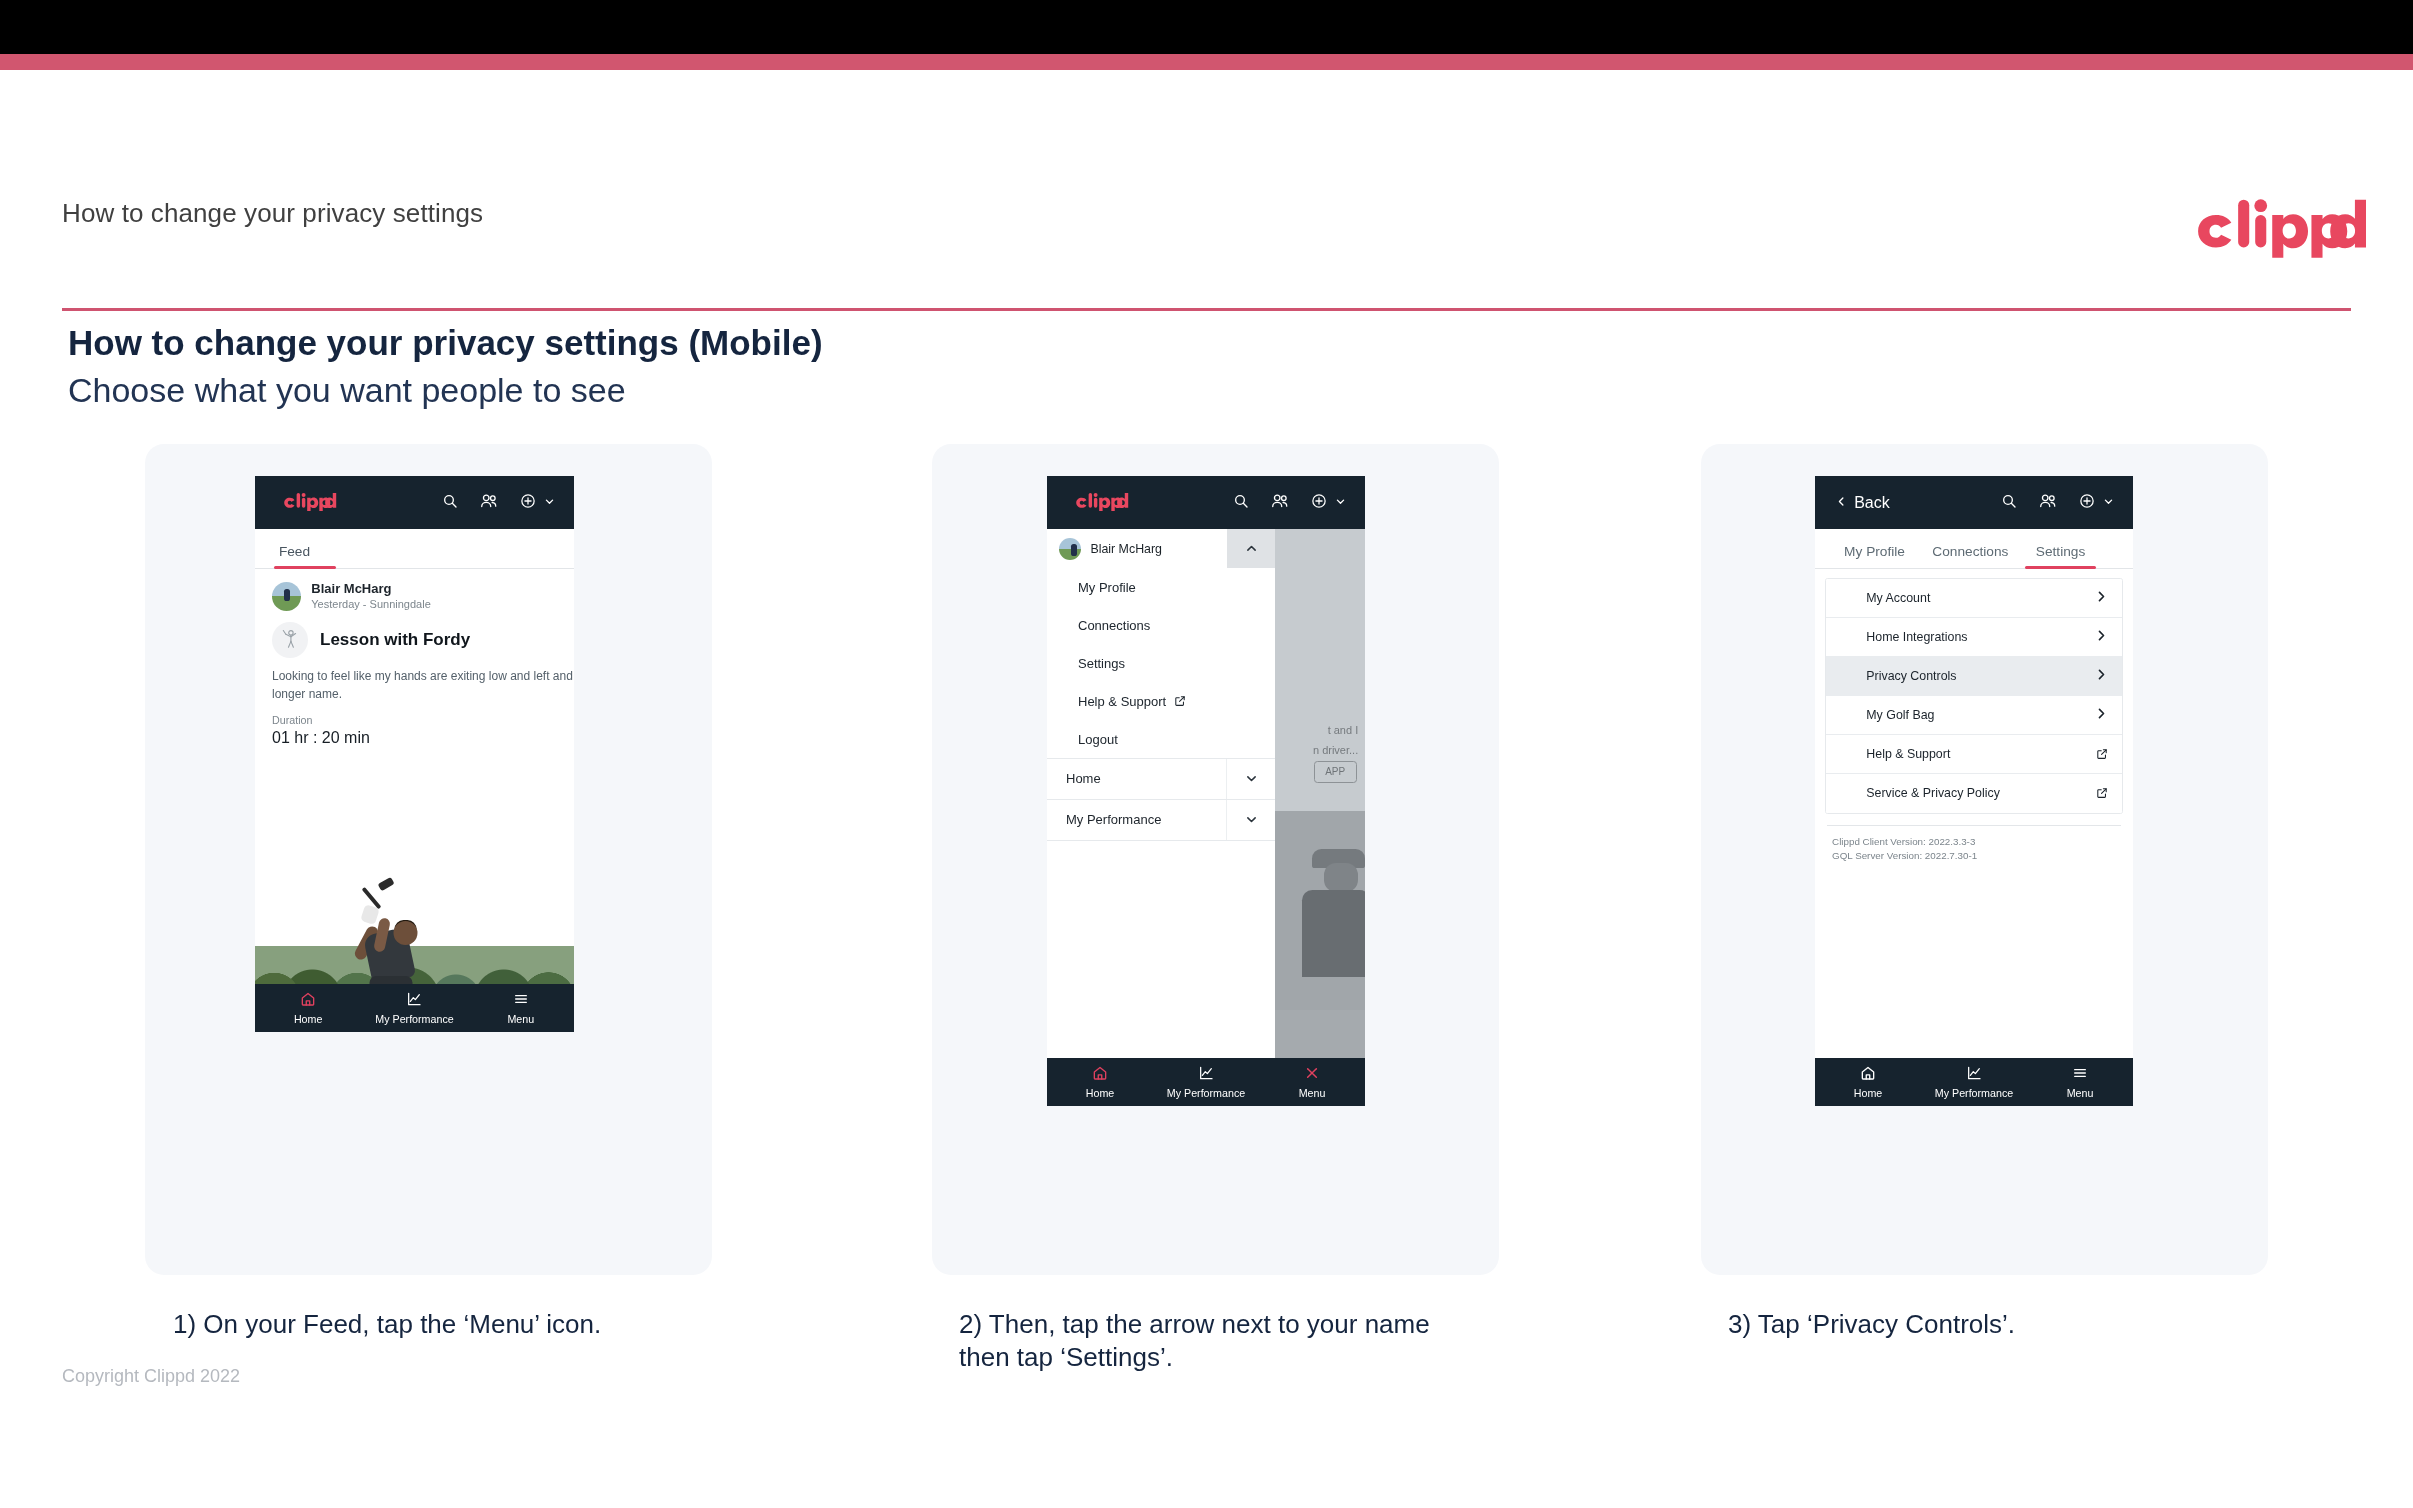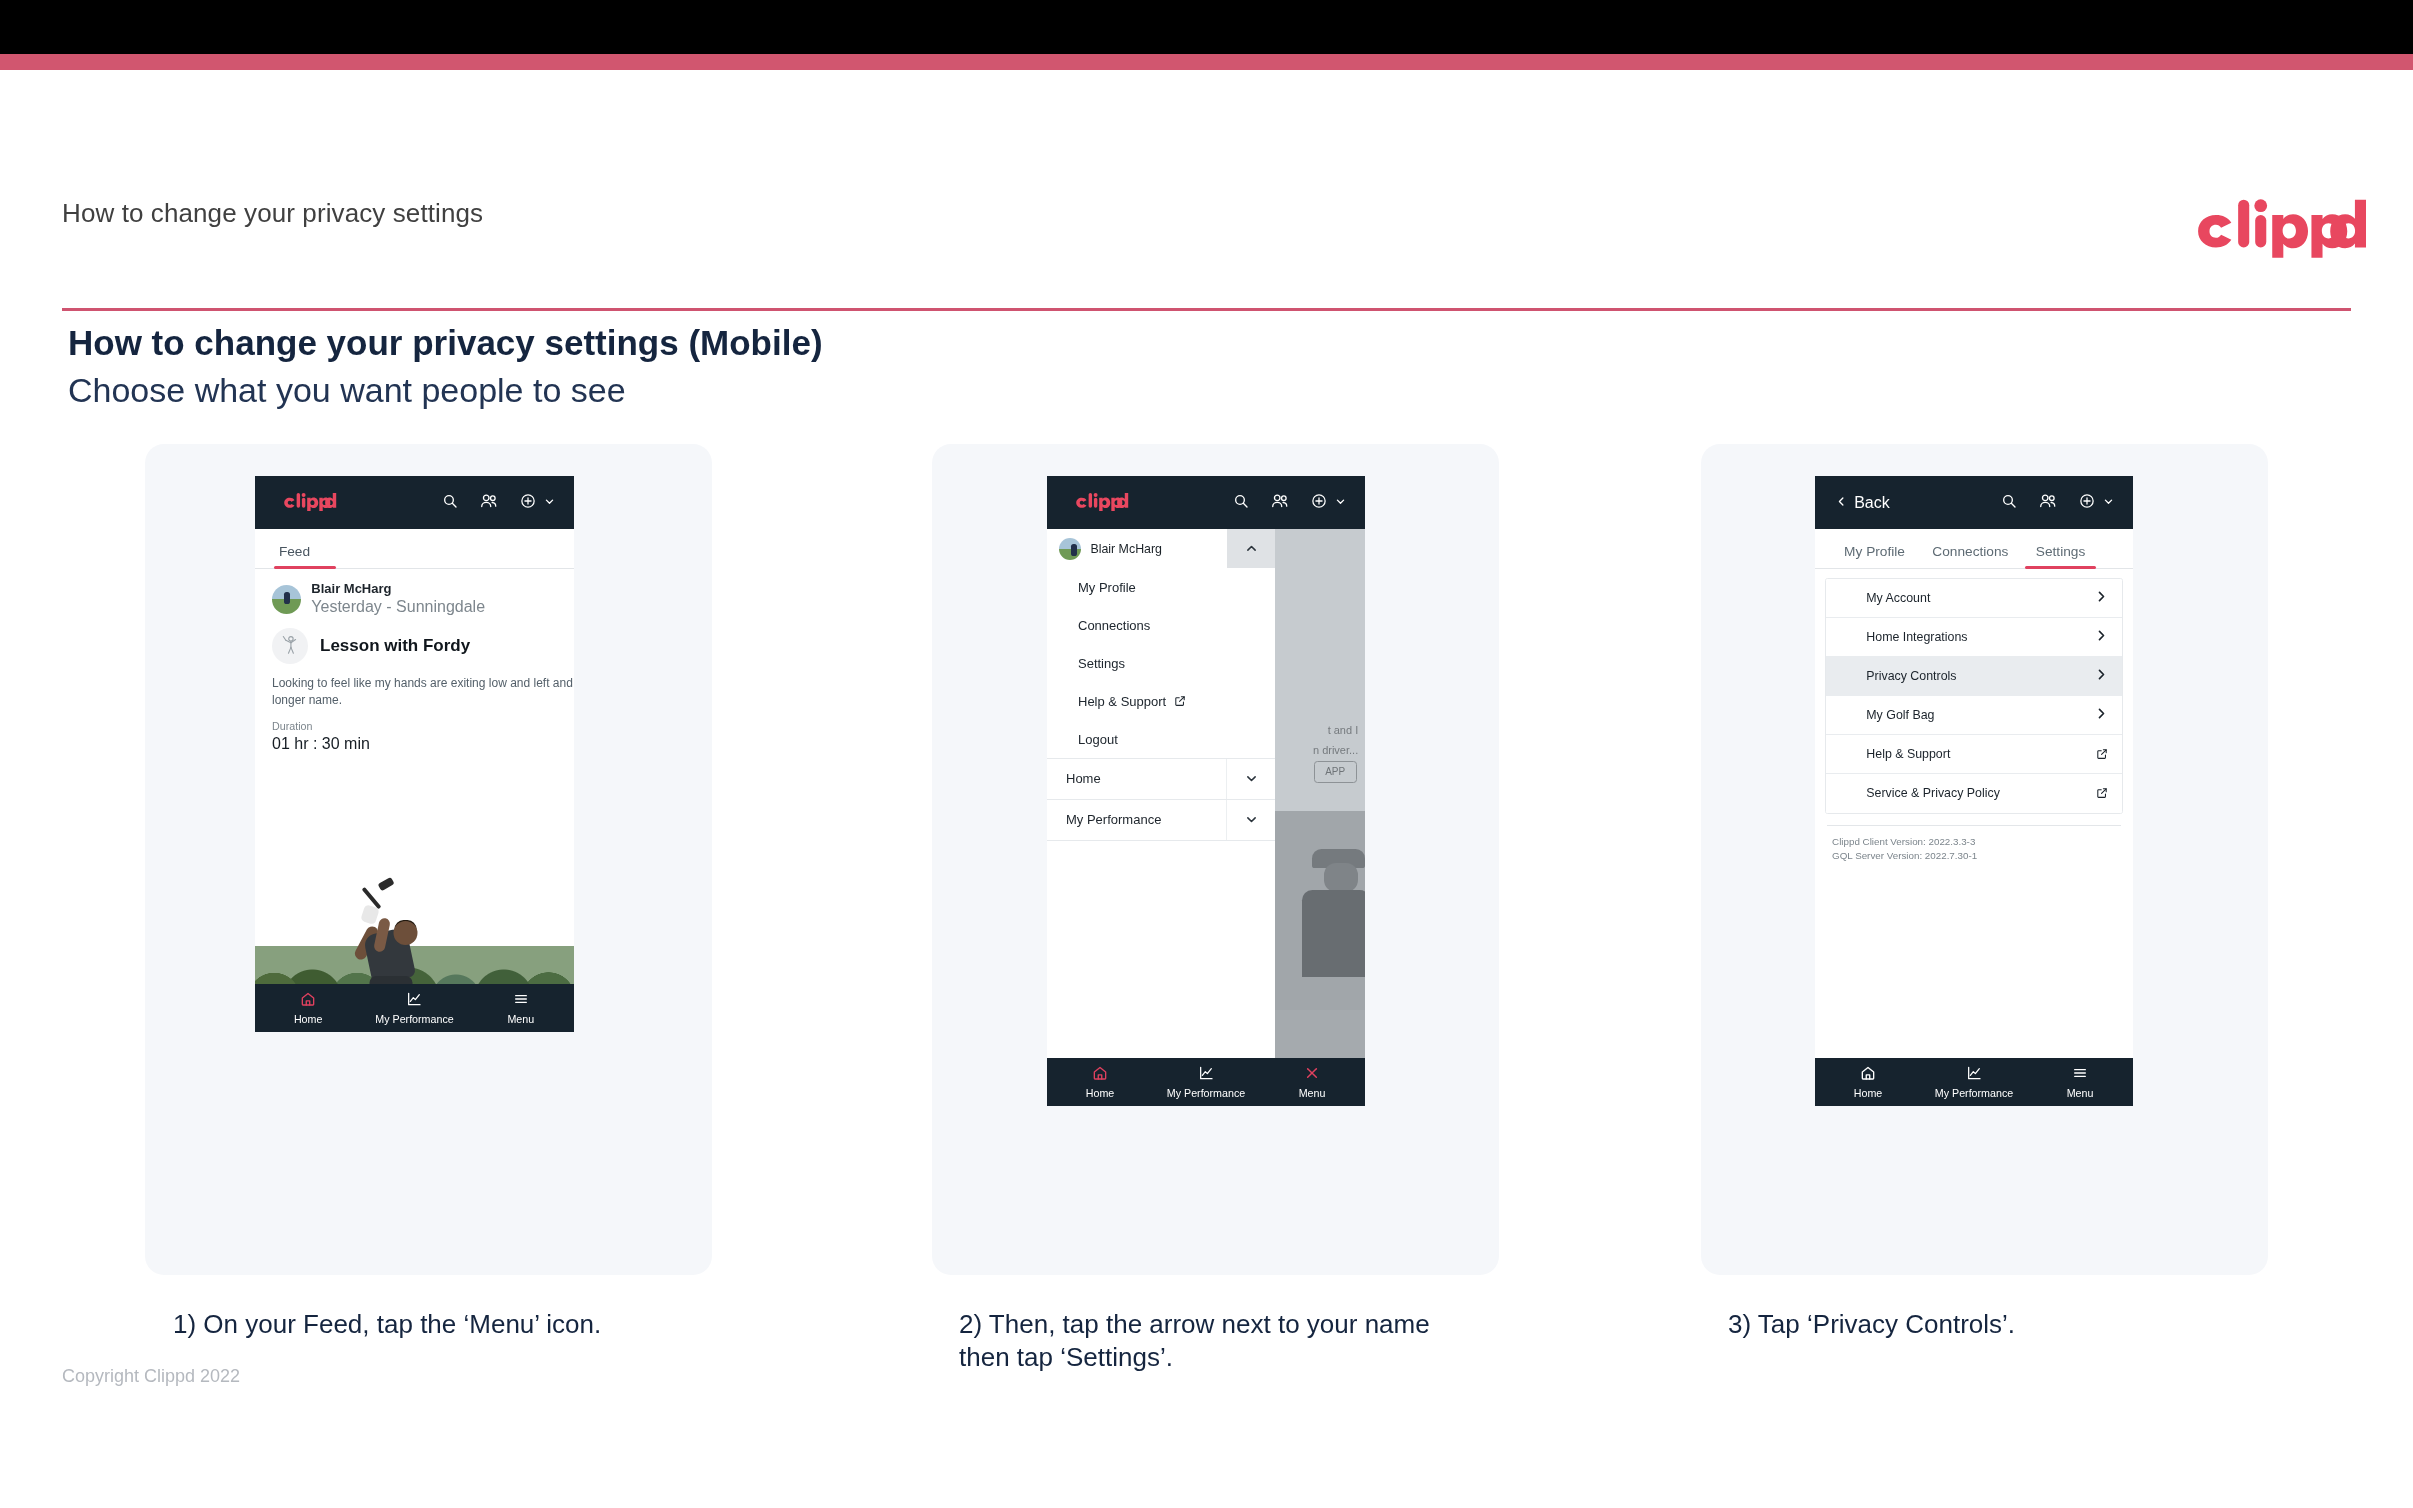--- a/index.html
+++ b/index.html
@@ -163,21 +163,21 @@
   }
   .avatar::after {
     content: "";
     position: absolute;
     left: 12px; top: 6.8px;
     width: 6px; height: 12px;
     background: #22304a;
     border-radius: 2.6px;
   }
   .u-name { font-size: 13px; font-weight: bold; color: #1d242b; line-height: 1.25; }
-  .u-sub { font-size: 16px; color: #7d868d; line-height: 1.3; }
+  .u-sub { font-size: 11px; color: #7d868d; line-height: 1.3; }
 
   .post-title-row {
     display: flex;
     align-items: center;
     gap: 12px;
     margin-top: 10.3px;
   }
   .swing-badge {
     width: 36px; height: 36px;
     border-radius: 50%;
@@ -583,21 +583,21 @@
         </span>
         <span class="post-title">Lesson with Fordy</span>
       </div>
 
       <div class="post-body">
         <span>Looking to feel like my hands are exiting low and left and I am hi</span>
         <span class="l2">longer name.</span>
       </div>
 
       <div class="dur-label">Duration</div>
-      <div class="dur-value">01 hr : 30 min</div>
+      <div class="dur-value">01 hr : 20 min</div>
     </div>
 
     <div class="post-photo">
       <div class="sky"></div>
       <div class="treeline"></div>
       <div class="fairway"></div>
       <div class="golfer">
         <span class="g-club"></span>
         <span class="g-clubhead"></span>
         <span class="g-glove"></span>

